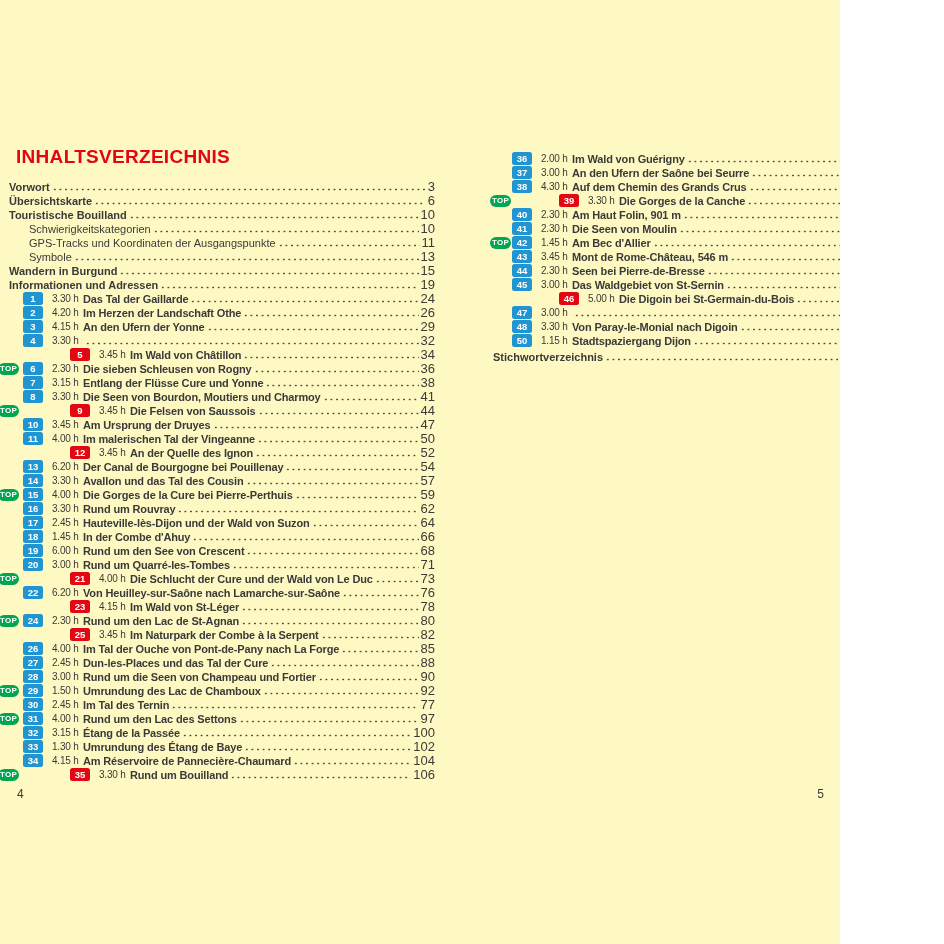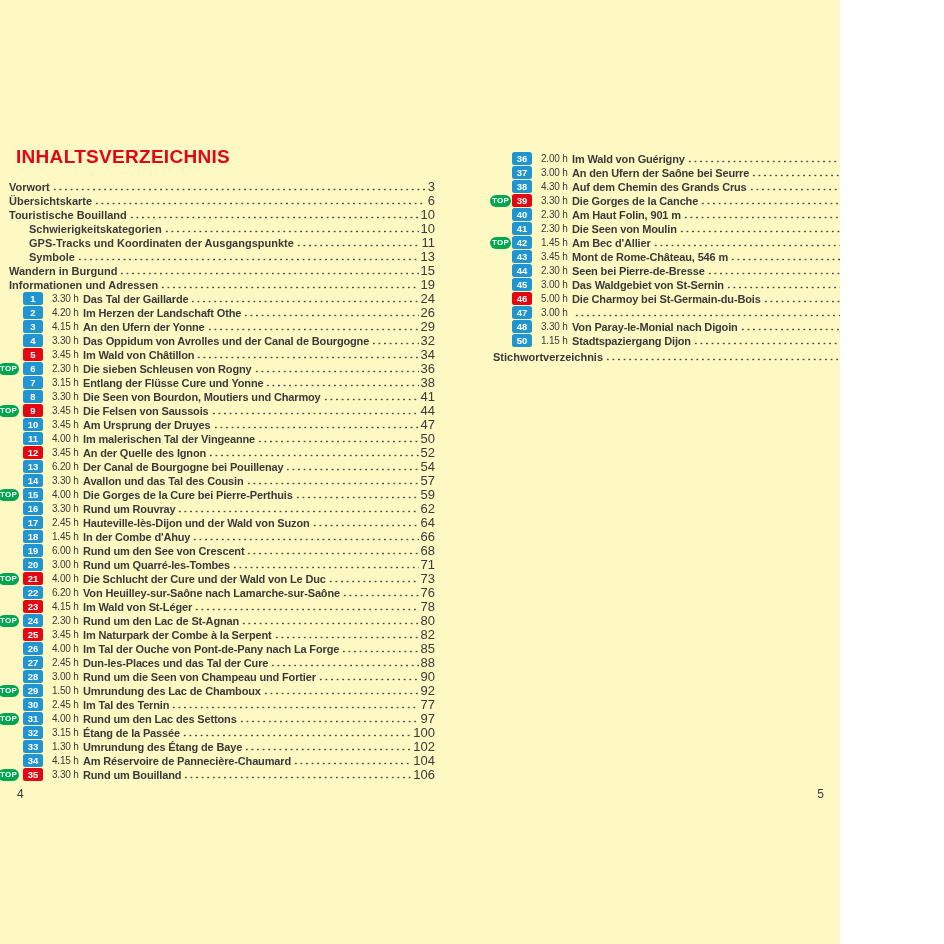--- a/index.html
+++ b/index.html
@@ -15,31 +15,31 @@
   }
   .page{position:absolute;}
   .page-left{left:6px;top:180px;width:429px;}
   .page-right{left:490px;top:152px;width:438px;}
   .row{
     display:flex;align-items:flex-start;height:14px;line-height:14px;
     font-size:11px;white-space:nowrap;position:relative;
   }
   .frow .lbl{font-weight:700;}
   .frow.indent{padding-left:23px;}
-  .frow.indent .lbl{font-weight:700;}
+  .frow.indent .lbl{font-weight:400;}
   .frow{padding-left:3px;}
   .trow{padding-left:17px;}
   .page-right .trow{padding-left:22px;}
   .badge{
     flex:0 0 auto;width:20px;height:13px;border-radius:2.5px;
     color:#fff;font-weight:700;font-size:9.5px;line-height:13px;
     text-align:center;
   }
   .badge.blue{background:#2095d2;}
-  .badge.red{background:#e30613;}
+  .badge.red{background:#e30613;margin-left:47px;}
   .topb{
     position:absolute;top:1px;width:21px;height:12px;border-radius:6px;
     background:#00a650;color:#fff;font-weight:700;font-size:8px;
     line-height:12px;text-align:center;letter-spacing:.2px;
   }
   .page-left .topb{left:-8px;}
   .page-right .topb{left:0;}
   .time{
     flex:0 0 auto;margin-left:9px;width:31px;font-size:10px;
     letter-spacing:-.2px;
@@ -124,21 +124,20 @@
         <div class="row trow">
           <span class="badge blue">3</span>
           <span class="time">4.15 h</span>
           <span class="ttl">An den Ufern der Yonne</span>
           <span class="leader"></span>
           <span class="pg">29</span>
         </div>
         <div class="row trow">
           <span class="badge blue">4</span>
           <span class="time">3.30 h</span>
-          <span class="ttl">Das Oppidum von Avrolles und der Canal de Bourgogne</span>
           <span class="leader"></span>
           <span class="pg">32</span>
         </div>
         <div class="row trow">
           <span class="badge red">5</span>
           <span class="time">3.45 h</span>
           <span class="ttl">Im Wald von Châtillon</span>
           <span class="leader"></span>
           <span class="pg">34</span>
         </div>
@@ -433,21 +432,21 @@
         <div class="row trow">
           <span class="badge blue">45</span>
           <span class="time">3.00 h</span>
           <span class="ttl">Das Waldgebiet von St-Sernin</span>
           <span class="leader"></span>
           <span class="pg">132</span>
         </div>
         <div class="row trow">
           <span class="badge red">46</span>
           <span class="time">5.00 h</span>
-          <span class="ttl">Die Charmoy bei St-Germain-du-Bois</span>
+          <span class="ttl">Die Digoin bei St-Germain-du-Bois</span>
           <span class="leader"></span>
           <span class="pg">134</span>
         </div>
         <div class="row trow">
           <span class="badge blue">47</span>
           <span class="time">3.00 h</span>
           <span class="leader"></span>
           <span class="pg">138</span>
         </div>
         <div class="row trow">

